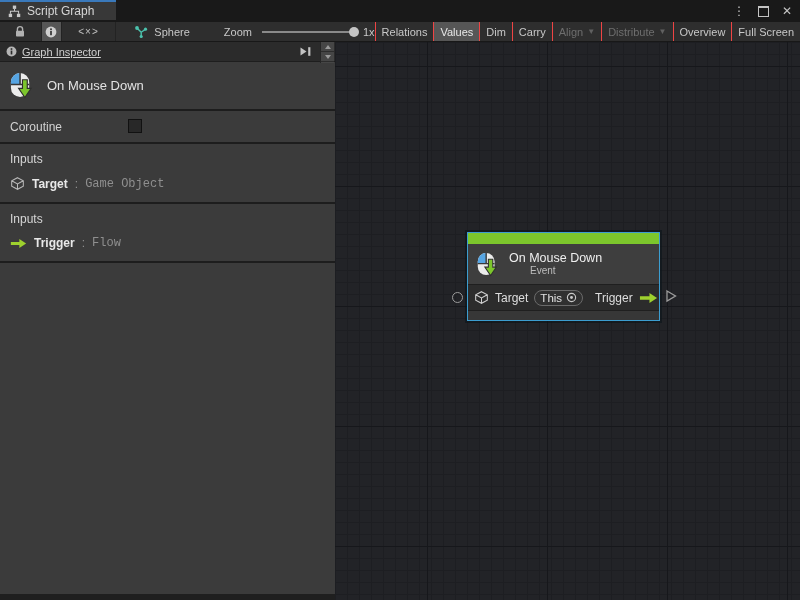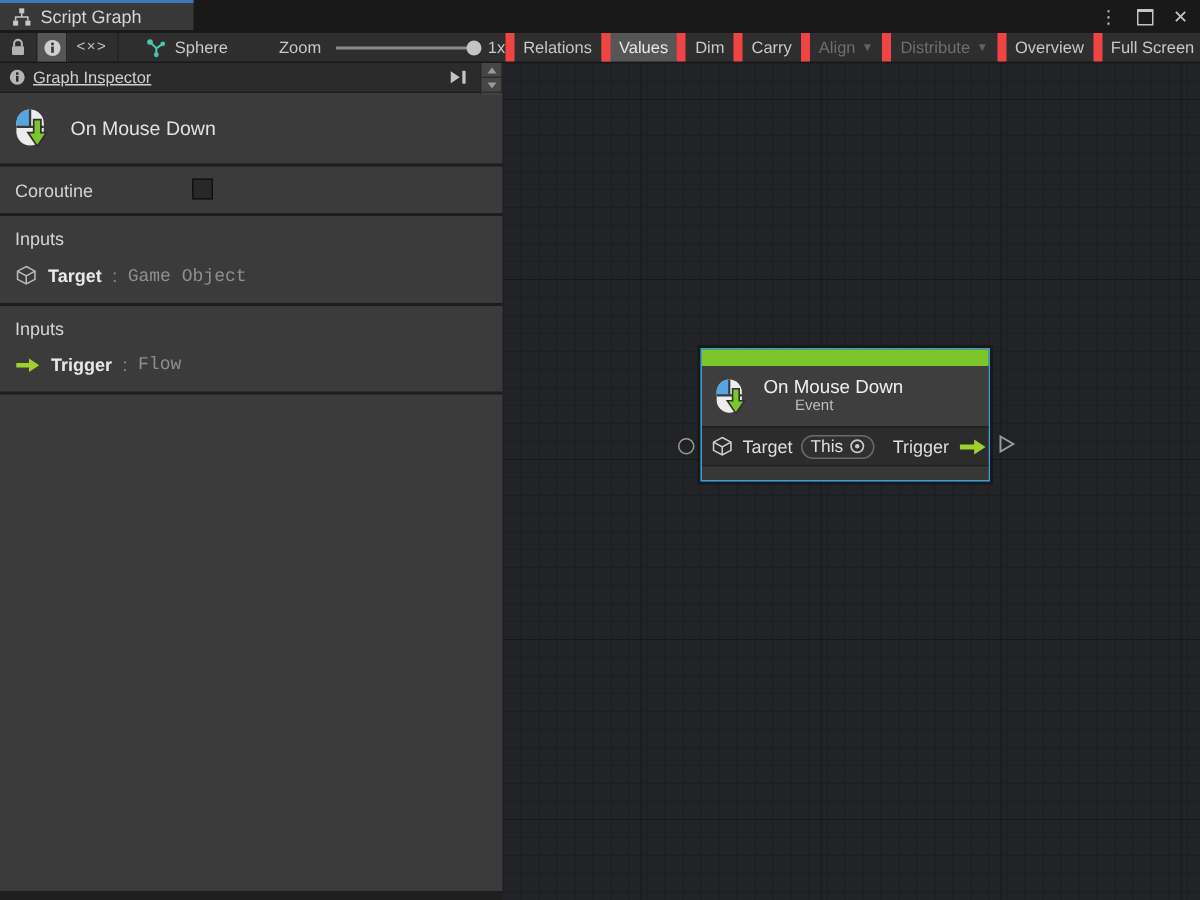--- a/index.html
+++ b/index.html
@@ -3,21 +3,21 @@
 <meta charset="utf-8">
 <style>
   html,body{margin:0;padding:0;}
   body{
     width:800px;height:600px;position:relative;overflow:hidden;
     background:#191919;font-family:"Liberation Sans",sans-serif;
     -webkit-font-smoothing:antialiased;color:#cfcfcf;user-select:none;
   }
   
   .tabbar{position:absolute;left:0;top:0;width:800px;height:22px;background:#191919;}
-  .tab{position:absolute;left:0;top:0;width:129px;height:20px;background:#383838;
+  .tab{position:absolute;left:0;top:0;width:116px;height:20px;background:#383838;
        border-top:2px solid #3A79BB;display:flex;align-items:center;gap:6px;
        padding-left:8px;box-sizing:border-box;font-size:12px;color:#d6d6d6;}
   .win-controls{position:absolute;right:8px;top:0;height:22px;display:flex;align-items:center;gap:13px;color:#c4c4c4;}
   .win-controls .glyph{font-size:12px;line-height:1;cursor:default;}
   .maxbox{width:9px;height:8px;border:1px solid #c4c4c4;border-top:2px solid #c4c4c4;display:inline-block;}
   
   .toolbar{position:absolute;left:0;top:22px;width:800px;height:20px;background:#2e2e2e;
            border-bottom:1px solid #181818;display:flex;align-items:center;
            font-size:11px;color:#c8c8c8;box-sizing:border-box;}
   .tbtn{height:100%;display:flex;align-items:center;justify-content:center;
@@ -26,21 +26,21 @@
   .tbtn.active{background:#565656;color:#e8e8e8;}
   .tbtn.disabled{color:#6e6e6e;}
   .caret{font-size:8px;margin-left:4px;color:#8a8a8a;}
   .tbtn.disabled .caret{color:#616161;}
   .graph-ref{display:flex;align-items:center;gap:6px;padding:0 10px 0 18px;border-right:none;}
   .zoom-group{display:flex;align-items:center;margin-left:24px;}
   .zoom-track{width:92px;height:2px;background:#8a8a8a;margin-left:10px;position:relative;}
   .zoom-knob{position:absolute;right:-5px;top:-4px;width:10px;height:10px;border-radius:50%;background:#c4c4c4;}
   .zoom-val{margin-left:9px;}
   .right-group{margin-left:auto;display:flex;height:100%;}
-  .right-group .tbtn{border-left:6px solid #ef4444;border-right:none;}
+  .right-group .tbtn{border-left:1px solid #ef4444;border-right:none;}
   .code-glyph{font-size:10px;letter-spacing:1px;color:#c0c0c0;}
   
   .inspector{position:absolute;left:0;top:42px;width:335px;bottom:0;background:#3b3b3b;}
   .insp-header{height:19px;background:#2b2b2b;border-bottom:1px solid #1e1e1e;
                display:flex;align-items:center;gap:5px;padding-left:6px;font-size:11px;color:#cfcfcf;position:relative;text-decoration:underline;}
   .collapse-btn{position:absolute;right:22px;top:4px;width:14px;height:11px;display:flex;align-items:center;}
   .stepper{position:absolute;right:1px;top:0;width:13px;height:21px;background:#464646;border-left:1px solid #262626;}
   .stepper .cell{height:10px;display:flex;align-items:center;justify-content:center;border-bottom:1px solid #2c2c2c;box-sizing:border-box;}
   .tri-up{width:0;height:0;border-left:3.5px solid transparent;border-right:3.5px solid transparent;border-bottom:4px solid #9a9a9a;}
   .tri-down{width:0;height:0;border-left:3.5px solid transparent;border-right:3.5px solid transparent;border-top:4px solid #9a9a9a;}

